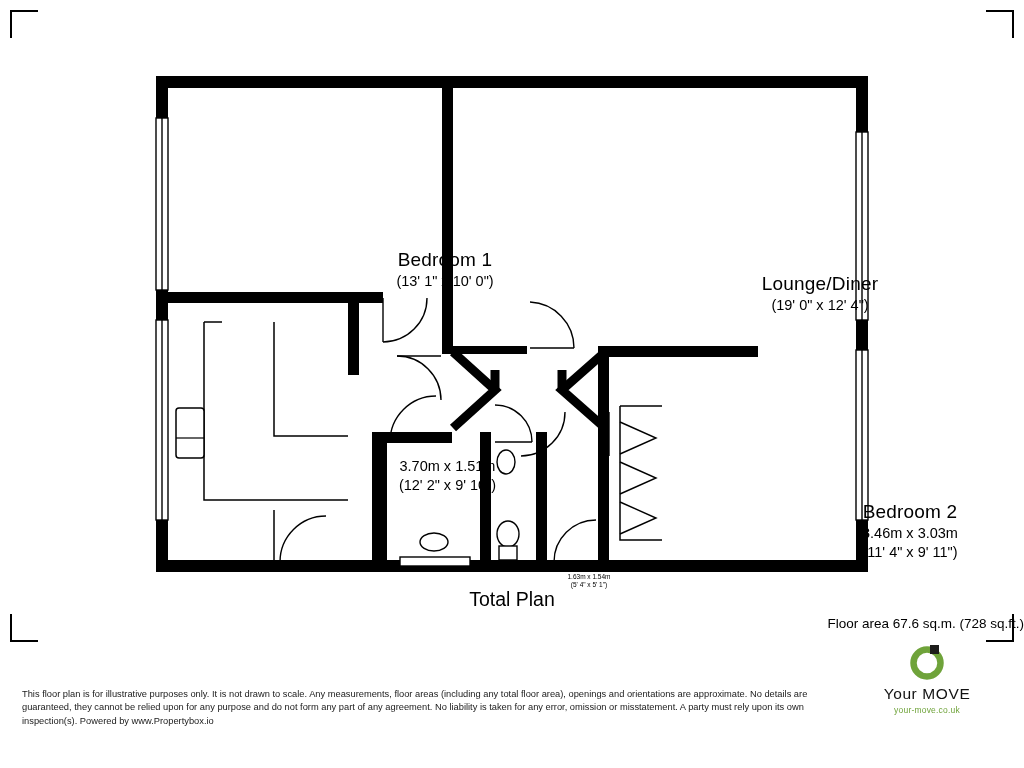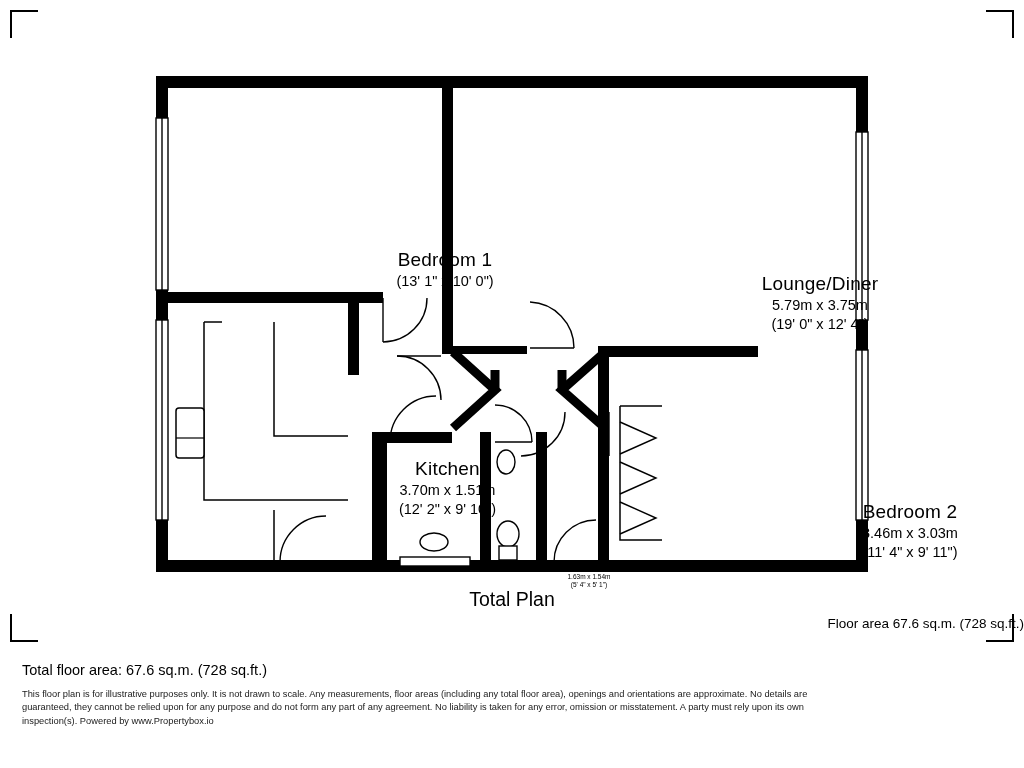--- a/index.html
+++ b/index.html
@@ -259,26 +259,24 @@
       </g>
     </svg>
 
     <div class="room-label" id="lbl-bed1">
       <div class="rname">Bedroom 1</div>
       <div class="rdim">(13' 1" x 10' 0")</div>
     </div>
 
     <div class="room-label" id="lbl-lounge">
       <div class="rname">Lounge/Diner</div>
-      <div class="rdim">5.79m x 3.75m</div>
       <div class="rdim">(19' 0" x 12' 4")</div>
     </div>
 
     <div class="room-label" id="lbl-kitchen">
-      <div class="rname">Kitchen</div>
       <div class="rdim">3.70m x 1.51m</div>
       <div class="rdim">(12' 2" x 9' 10")</div>
     </div>
 
     <div class="room-label" id="lbl-bed2">
       <div class="rname">Bedroom 2</div>
       <div class="rdim">3.46m x 3.03m</div>
       <div class="rdim">(11' 4" x 9' 11")</div>
     </div>
 
@@ -289,17 +287,26 @@
       <div class="rdim">(5' 4" x 5' 1")</div>
     </div>
 
     <div class="room-label tiny" id="lbl-wc">
       <div class="rname">W.C.</div>
     </div>
   </div>
 
   <div id="plan-title">Total Plan</div>
   <div id="plan-subtitle">Floor area 67.6 sq.m. (728 sq.ft.)</div>
-  <div id="total-area">Total floor area: 67.6 sq.m. (728 sq.ft.)</div>
   <div id="disclaimer">This floor plan is for illustrative purposes only. It is not drawn to scale. Any measurements, floor areas (including any total floor area), openings and orientations are approximate. No details are guaranteed, they cannot be relied upon for any purpose and do not form any part of any agreement. No liability is taken for any error, omission or misstatement. A party must rely upon its own inspection(s). Powered by www.Propertybox.io</div>
 
+  <div id="brand">
+    <div class="mark">
+      <svg width="42" height="40" viewBox="0 0 42 40" xmlns="http://www.w3.org/2000/svg">
+        <circle cx="21" cy="19" r="13.5" fill="none" stroke="#6fa33a" stroke-width="6.5"></circle>
+        <rect x="24" y="1" width="9" height="9" fill="#1d1d1b"></rect>
+      </svg>
+    </div>
+    <div class="bname">Your MOVE</div>
+    <div class="burl">your-move.co.uk</div>
+  </div>
 
 </div>
 
 </body></html>

